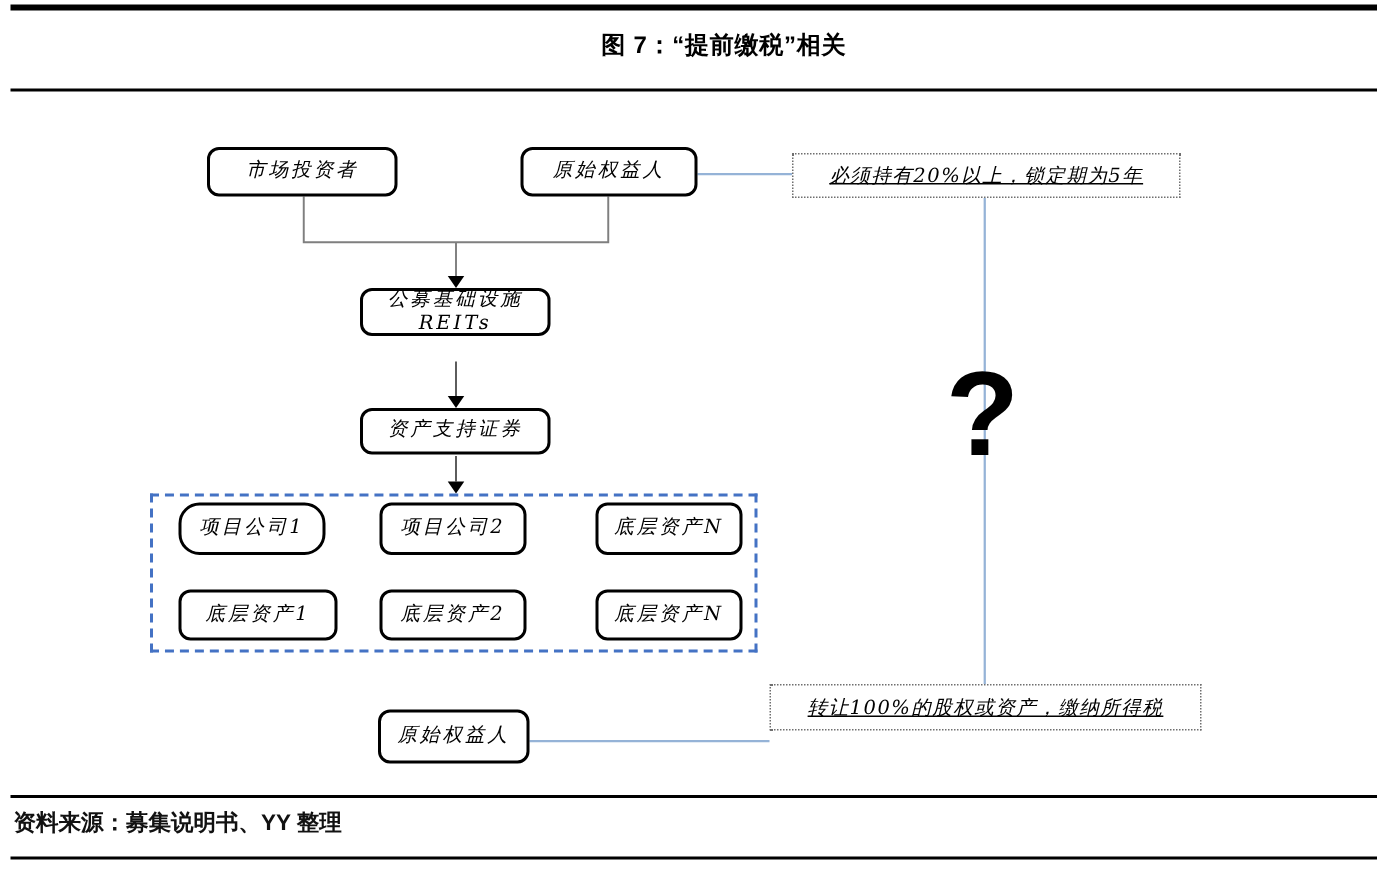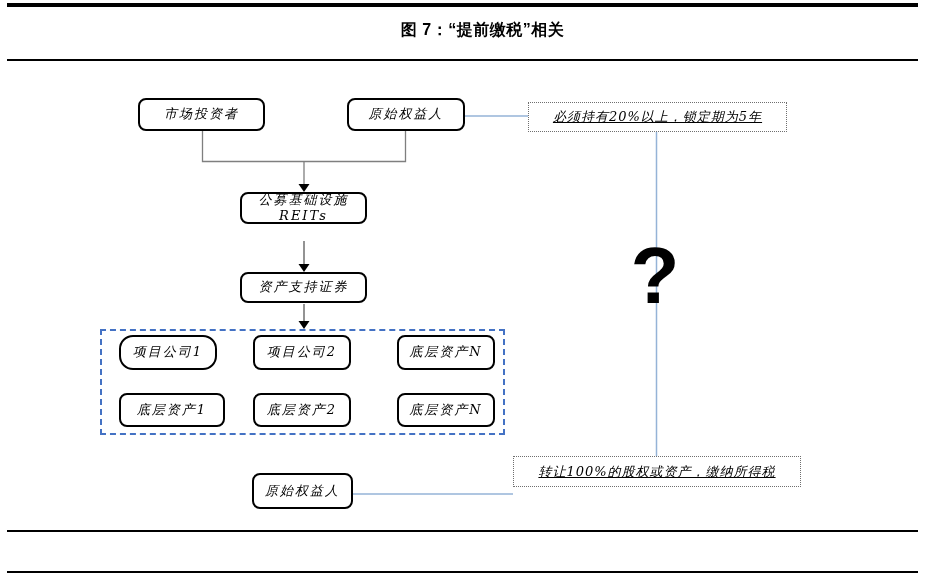--- a/index.html
+++ b/index.html
@@ -160,15 +160,16 @@
   <div class="node" style="left:253px; top:393px; width:98px; height:34px;">底层资产2</div>
   <div class="node" style="left:397px; top:393px; width:98px; height:34px;">底层资产N</div>
 
   <div class="node" style="left:252px; top:473px; width:101px; height:36px;">原始权益人</div>
 
   <div class="note" style="left:513px; top:456px; width:288px; height:31px;text-decoration:underline;">转让100%的股权或资产，缴纳所得税</div>
 
   <div class="question-mark">?</div>
 
   <div class="rule rule-foot-top"></div>
+  <div class="source-line">资料来源：募集说明书、YY 整理</div>
   <div class="rule rule-bottom"></div>
 
 </div>
 
 </body></html>

